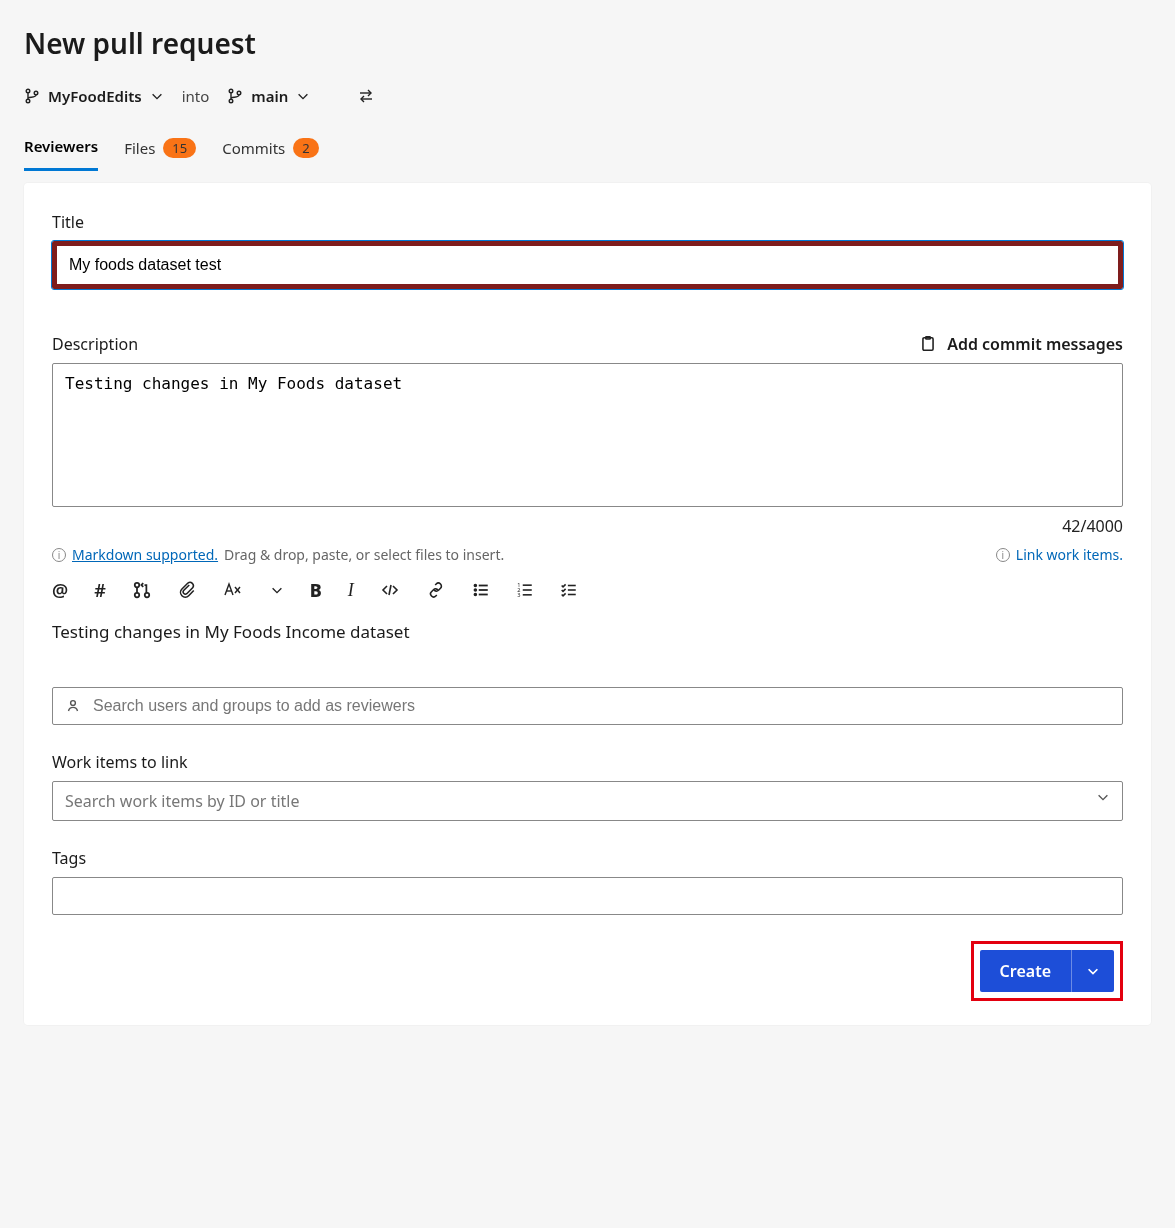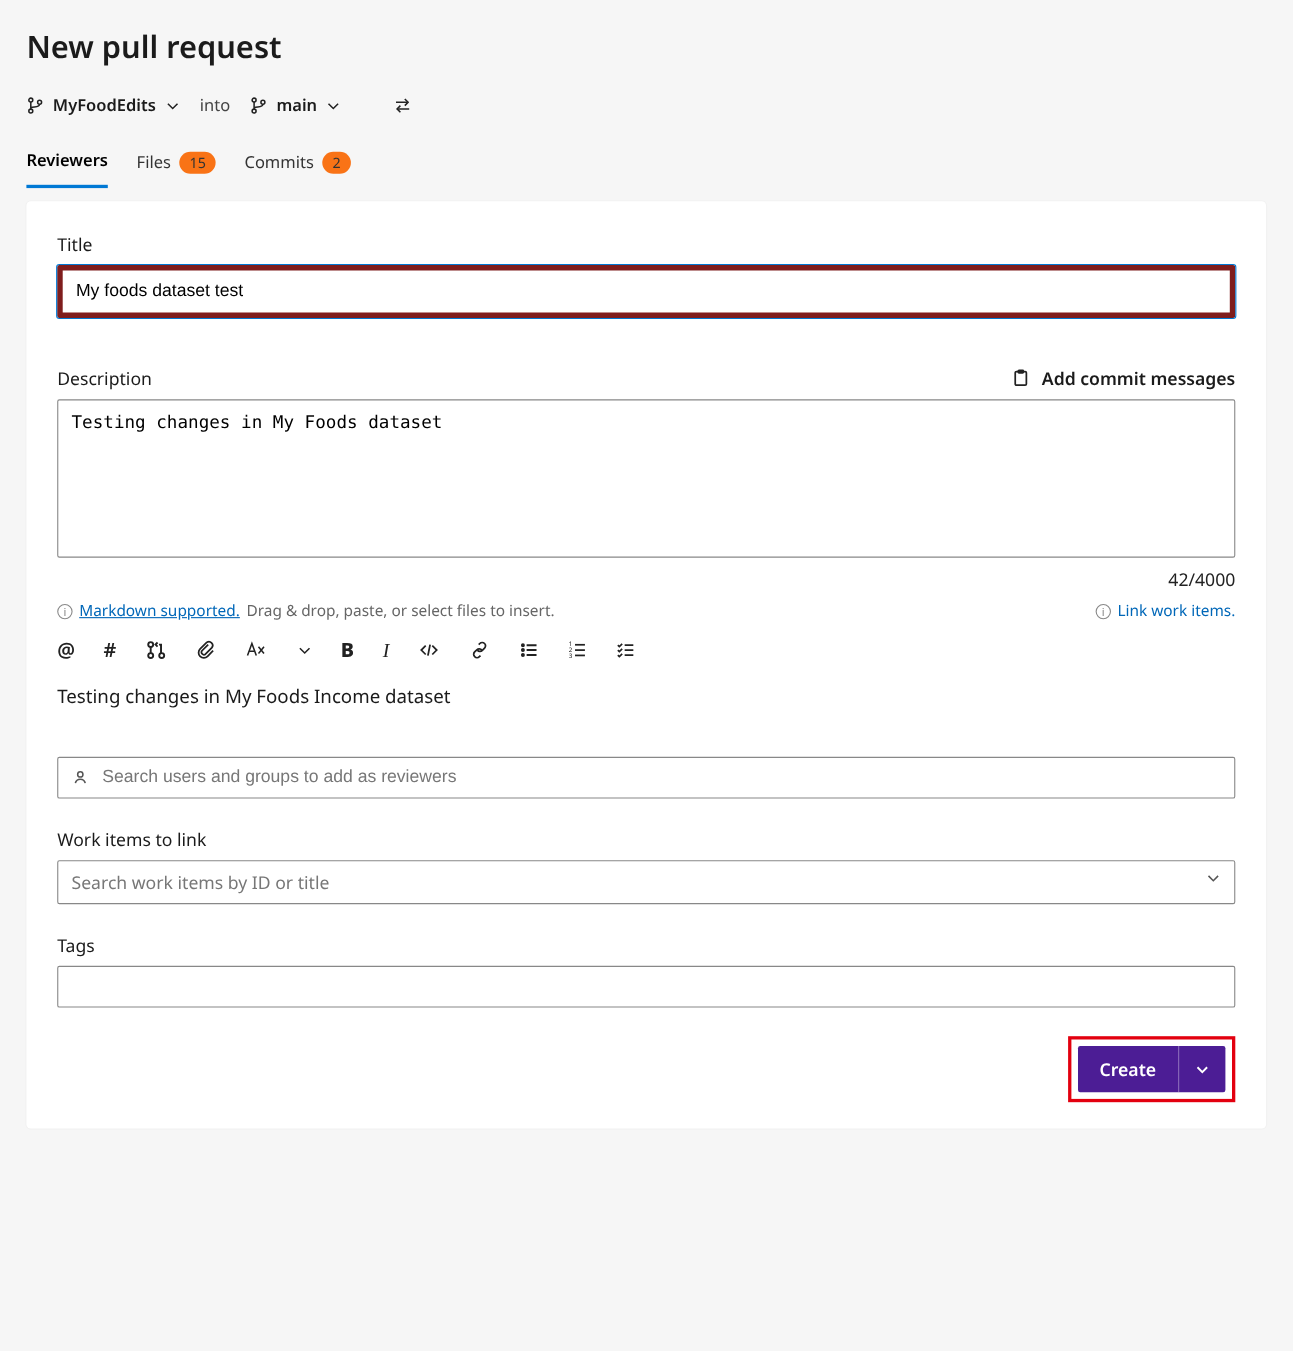--- a/index.html
+++ b/index.html
@@ -170,21 +170,21 @@
     justify-content:flex-end;
     margin-top: 26px;
   }
   .create-outline {
     border: 3px solid #e3000f;
     padding: 6px;
     display:flex;
   }
   .create-btn {
     display:flex;
-    background:#4c1d95;
+    background:#1d4ed8;
     color:#fff;
     font-size:16px;
     font-weight:600;
     border-radius:2px;
     overflow:hidden;
     cursor:pointer;
   }
   .create-btn .lbl { padding: 10px 20px; }
   .create-btn .drop {
     padding: 10px 14px;

